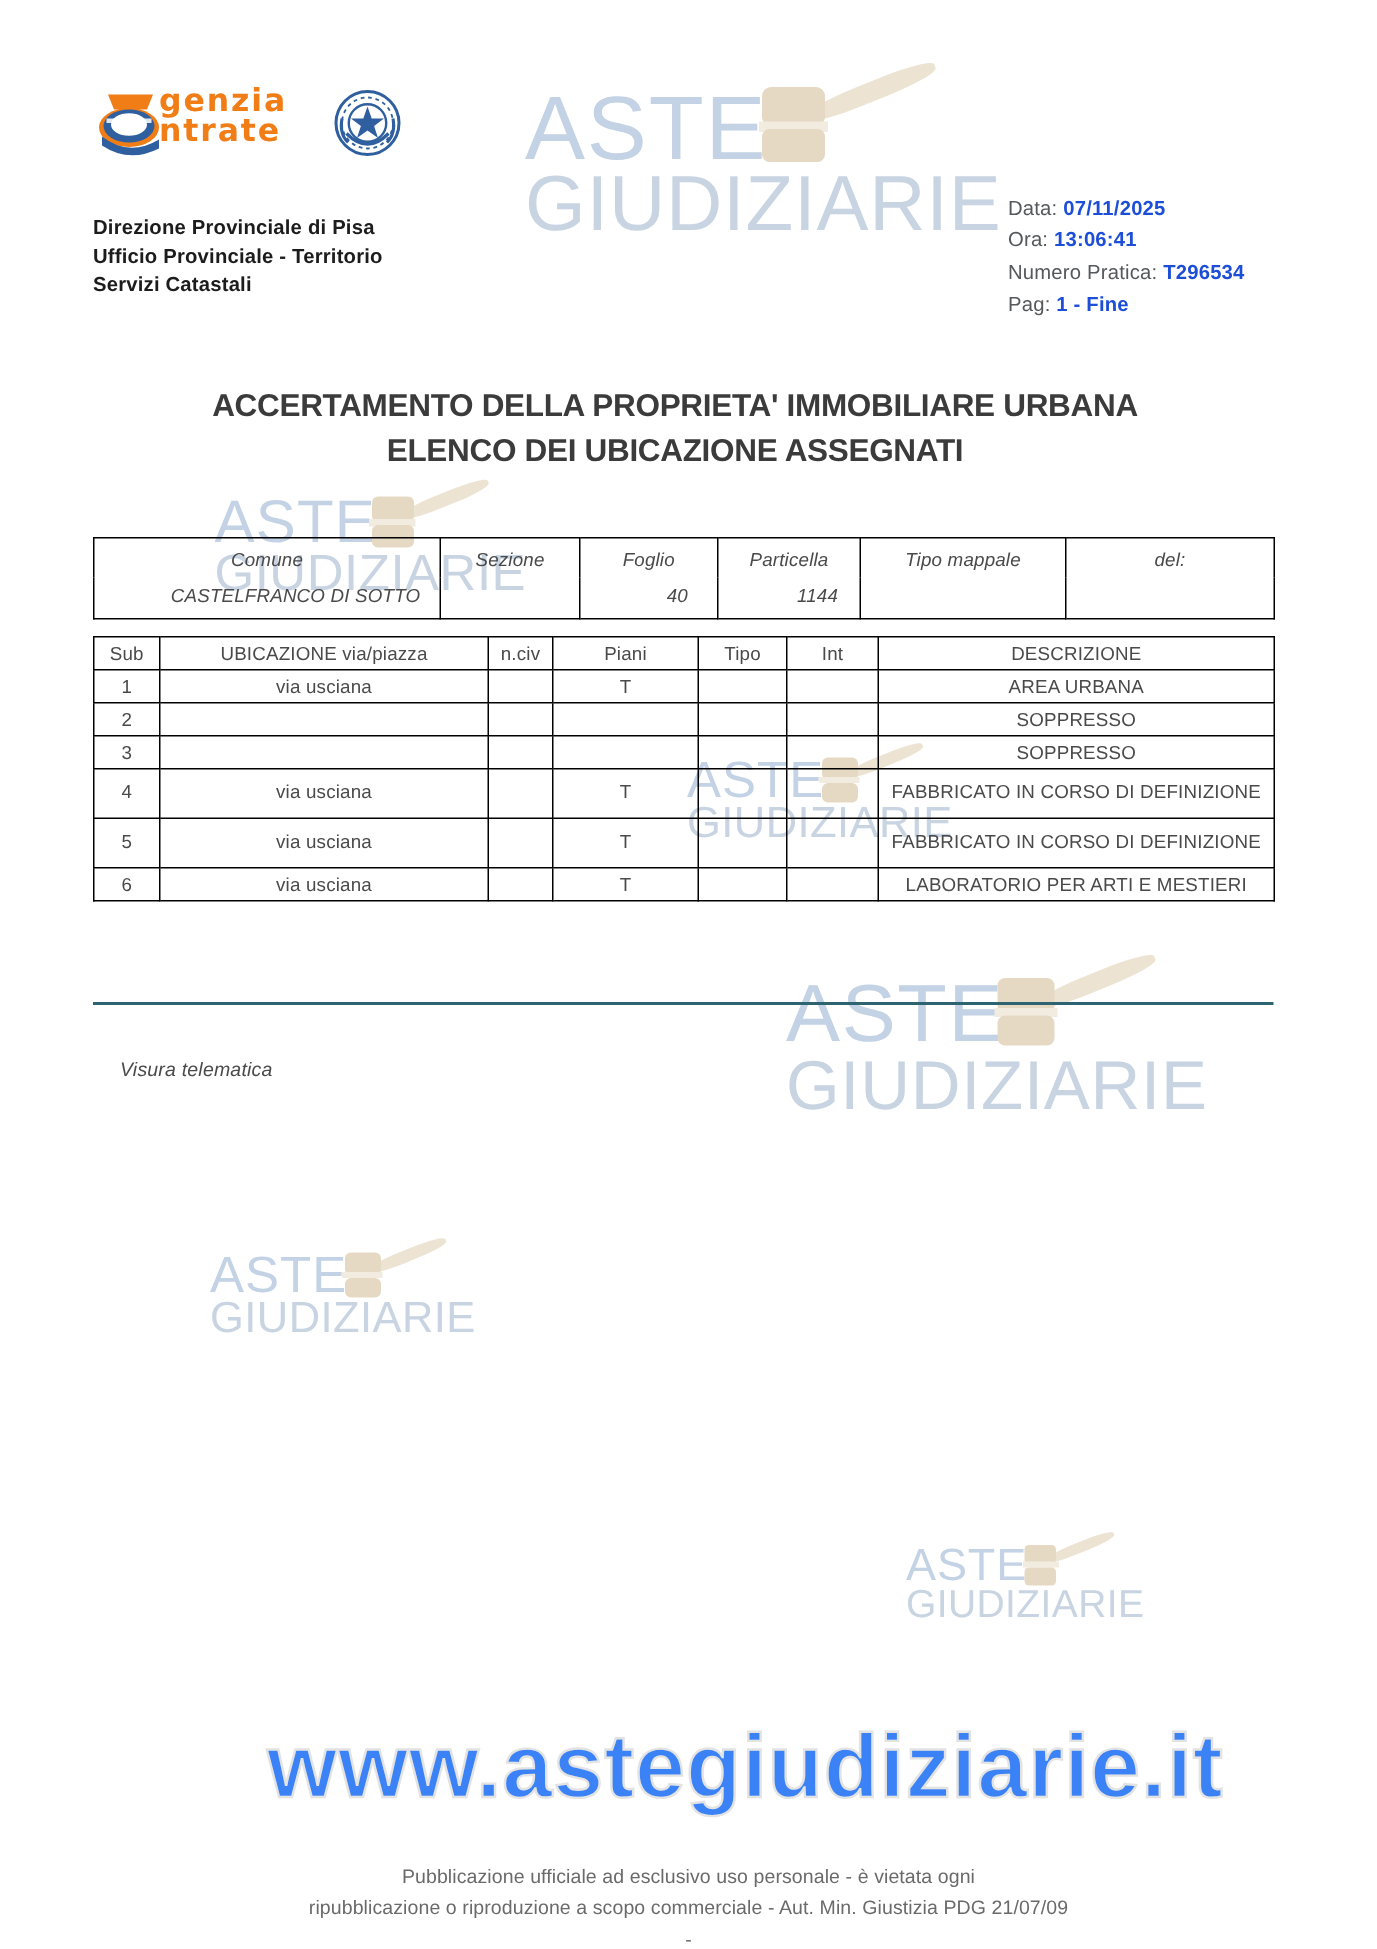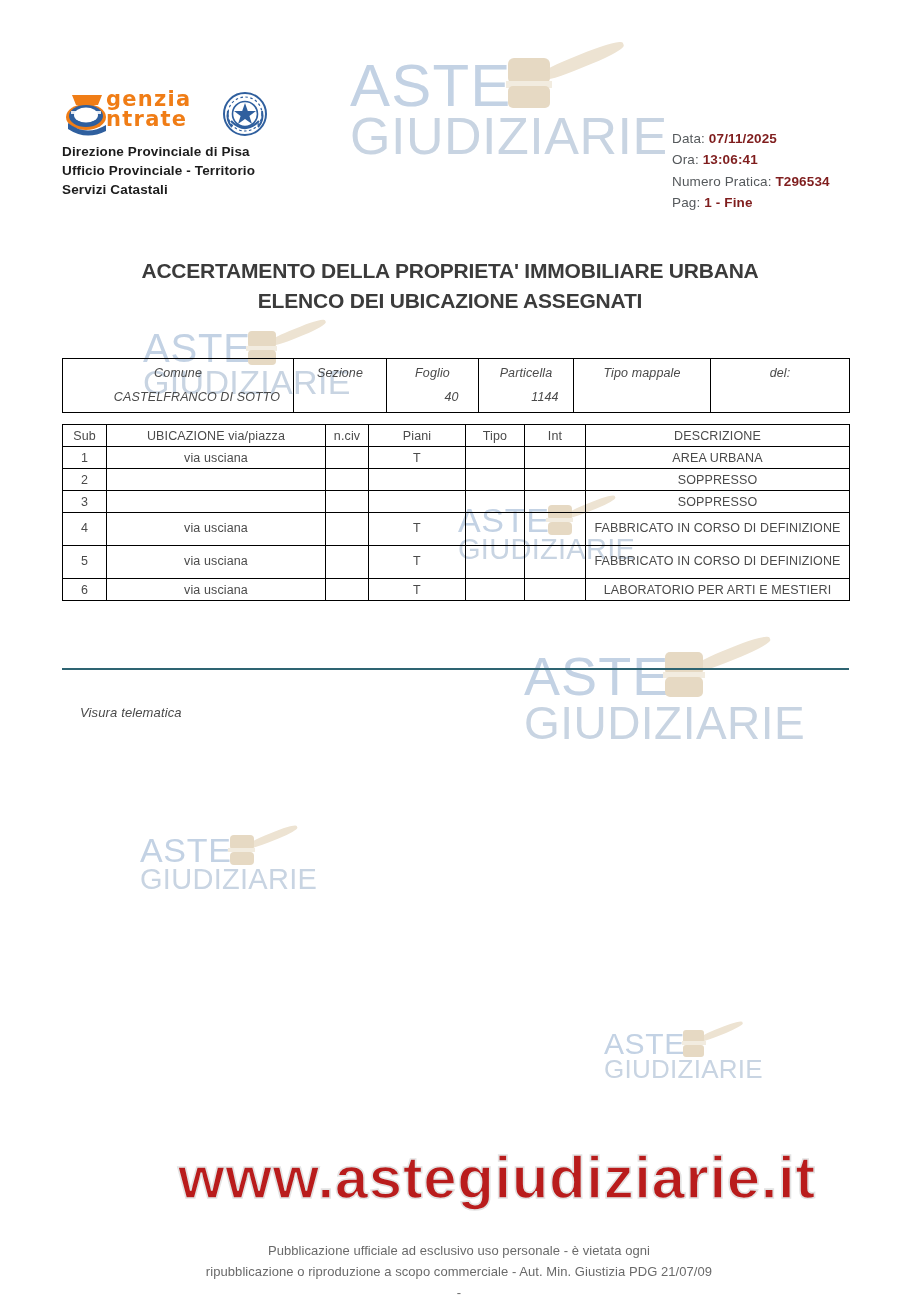--- a/index.html
+++ b/index.html
@@ -61,36 +61,35 @@
   }
 
   
   .wm-url {
     position: absolute;
     left: 178px;
     top: 1143px;
     font-size: 60px;
     font-weight: 700;
     letter-spacing: 0.01em;
-    color: #b91c1c;
+    color: #3b82f6;
     -webkit-text-stroke: 1.6px #e3e3e3;
     text-shadow: 0 0 0 #eeeeee;
     white-space: nowrap;
     pointer-events: none;
     user-select: none;
     font-family: "Liberation Sans", sans-serif;
   }
 
   
   .logo-block {
     position: absolute;
     left: 62px;
     top: 55px;
     width: 280px;
-    margin-top: 32px;
   }
   .logo-row {
     position: relative;
     height: 56px;
   }
   .ae-mark {
     position: absolute;
     left: 0px;
     top: 4px;
     width: 52px;
@@ -128,21 +127,21 @@
 
   .meta {
     position: absolute;
     left: 672px;
     top: 128px;
     font-size: 13.5px;
     color: #55595c;
     line-height: 1.58;
     letter-spacing: 0.01em;
   }
-  .meta b { color: #7f1d1d; }
+  .meta b { color: #1d4ed8; }
 
   
   .doc-title {
     position: absolute;
     left: 0;
     top: 256px;
     width: 900px;
     text-align: center;
     font-family: "Liberation Sans", sans-serif;
     font-weight: 700;

